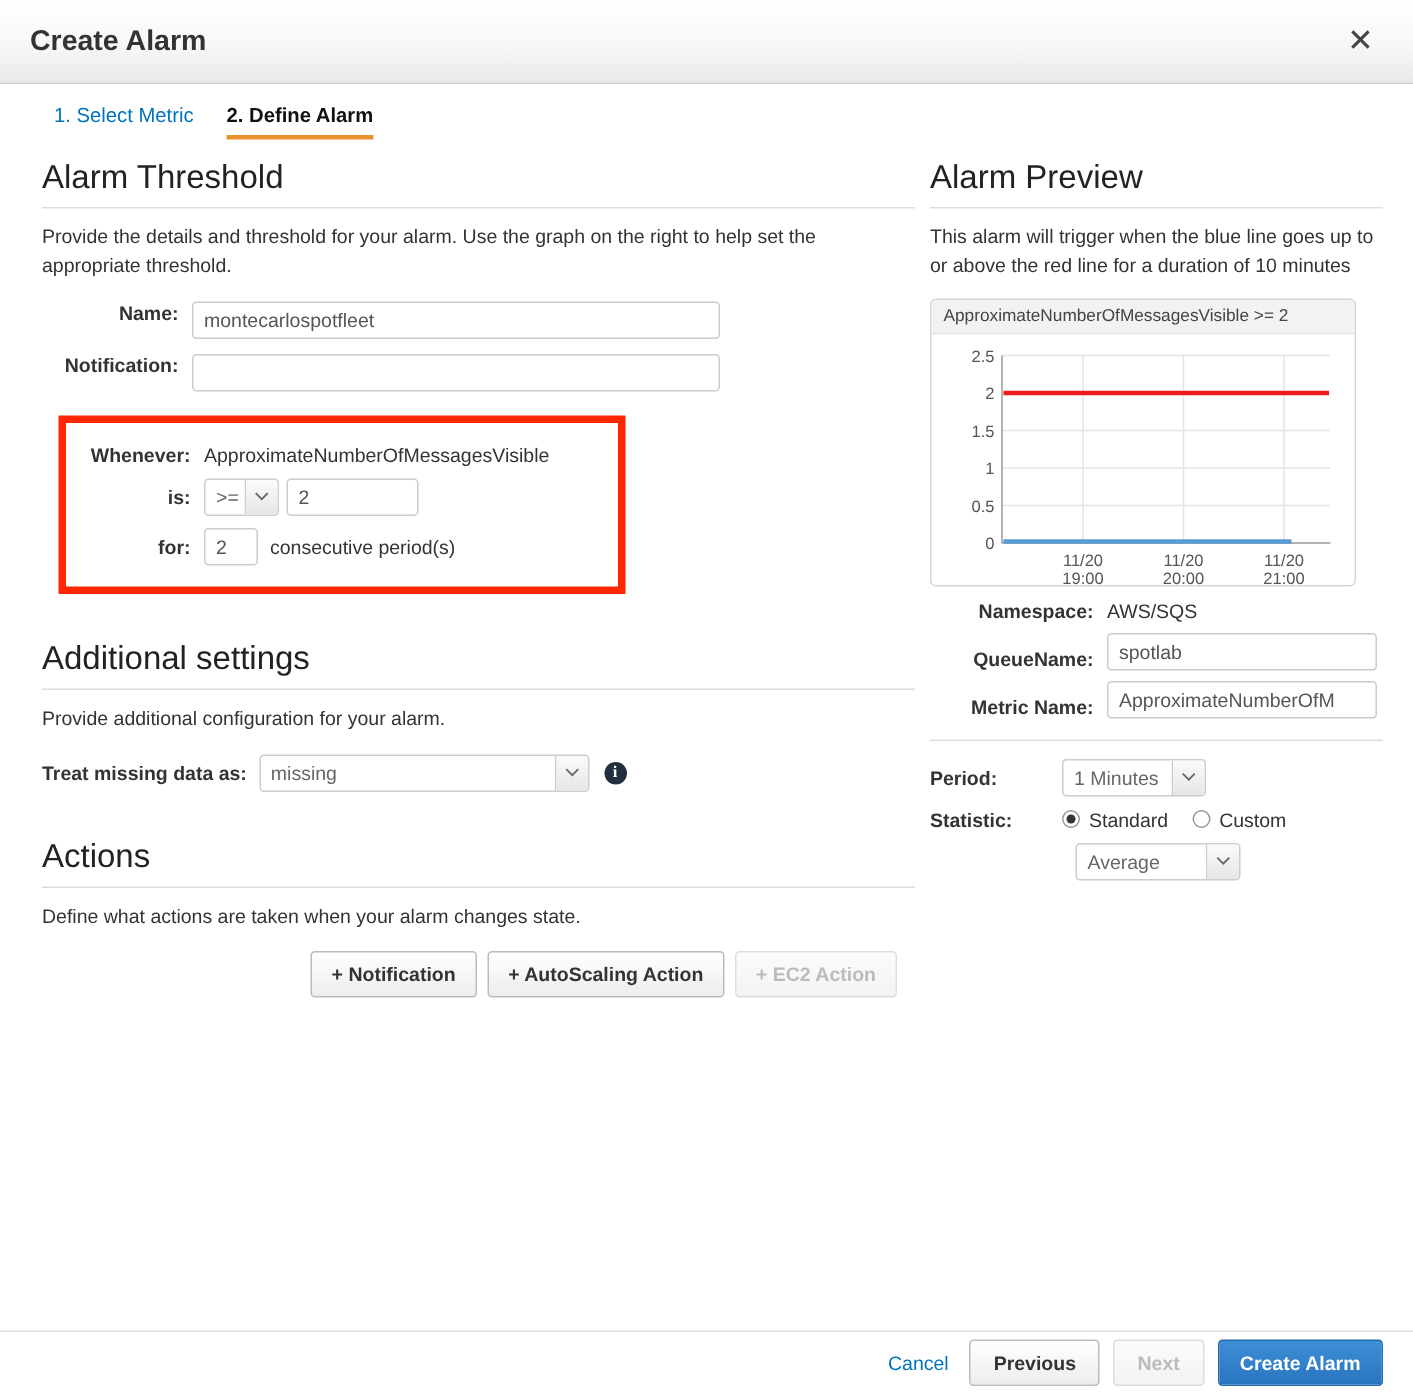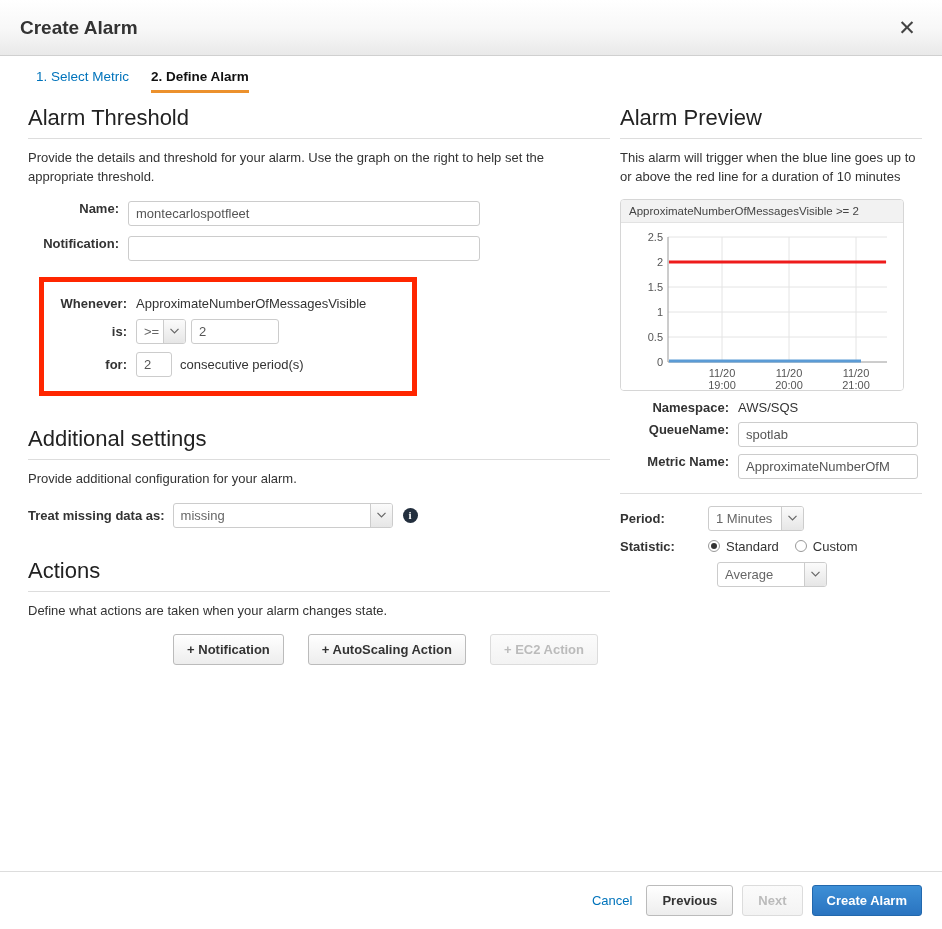--- a/index.html
+++ b/index.html
@@ -227,21 +227,21 @@
     align-items: center;
     justify-content: center;
     line-height: 1;
     cursor: pointer;
   }
 
   
   .actions-btn-row {
     display: flex;
     justify-content: flex-end;
-    gap: 24px;
+    gap: 7px;
     padding-right: 12px;
     margin-top: 14px;
   }
   .btn {
     font-family: "Liberation Sans", sans-serif;
     font-size: 13px;
     font-weight: bold;
     border-radius: 3px;
     padding: 7px 13px;
     cursor: pointer;
@@ -282,21 +282,21 @@
   }
   .chart-area {
     position: relative;
     height: 167px;
     background: #ffffff;
   }
   .chart-svg { display: block; }
 
   .meta-row {
     display: flex;
-    align-items: flex-start;
+    align-items: flex-end;
     margin-bottom: 7px;
   }
   .meta-label {
     width: 118px;
     text-align: right;
     font-weight: bold;
     font-size: 13px;
     padding-right: 9px;
     box-sizing: border-box;
     color: #333333;
@@ -348,21 +348,21 @@
     background: #333333;
   }
   .stat-select-row { margin-left: 97px; margin-top: 2px; }
 
   
   .footer {
     position: absolute;
     left: 0;
     right: 0;
     bottom: 0;
-    height: 58px;
+    height: 42px;
     border-top: 1px solid #dddddd;
     display: flex;
     align-items: center;
     justify-content: flex-end;
     gap: 9px;
     padding: 0 20px 0 0;
     box-sizing: border-box;
     background: #ffffff;
   }
   .link-cancel {

